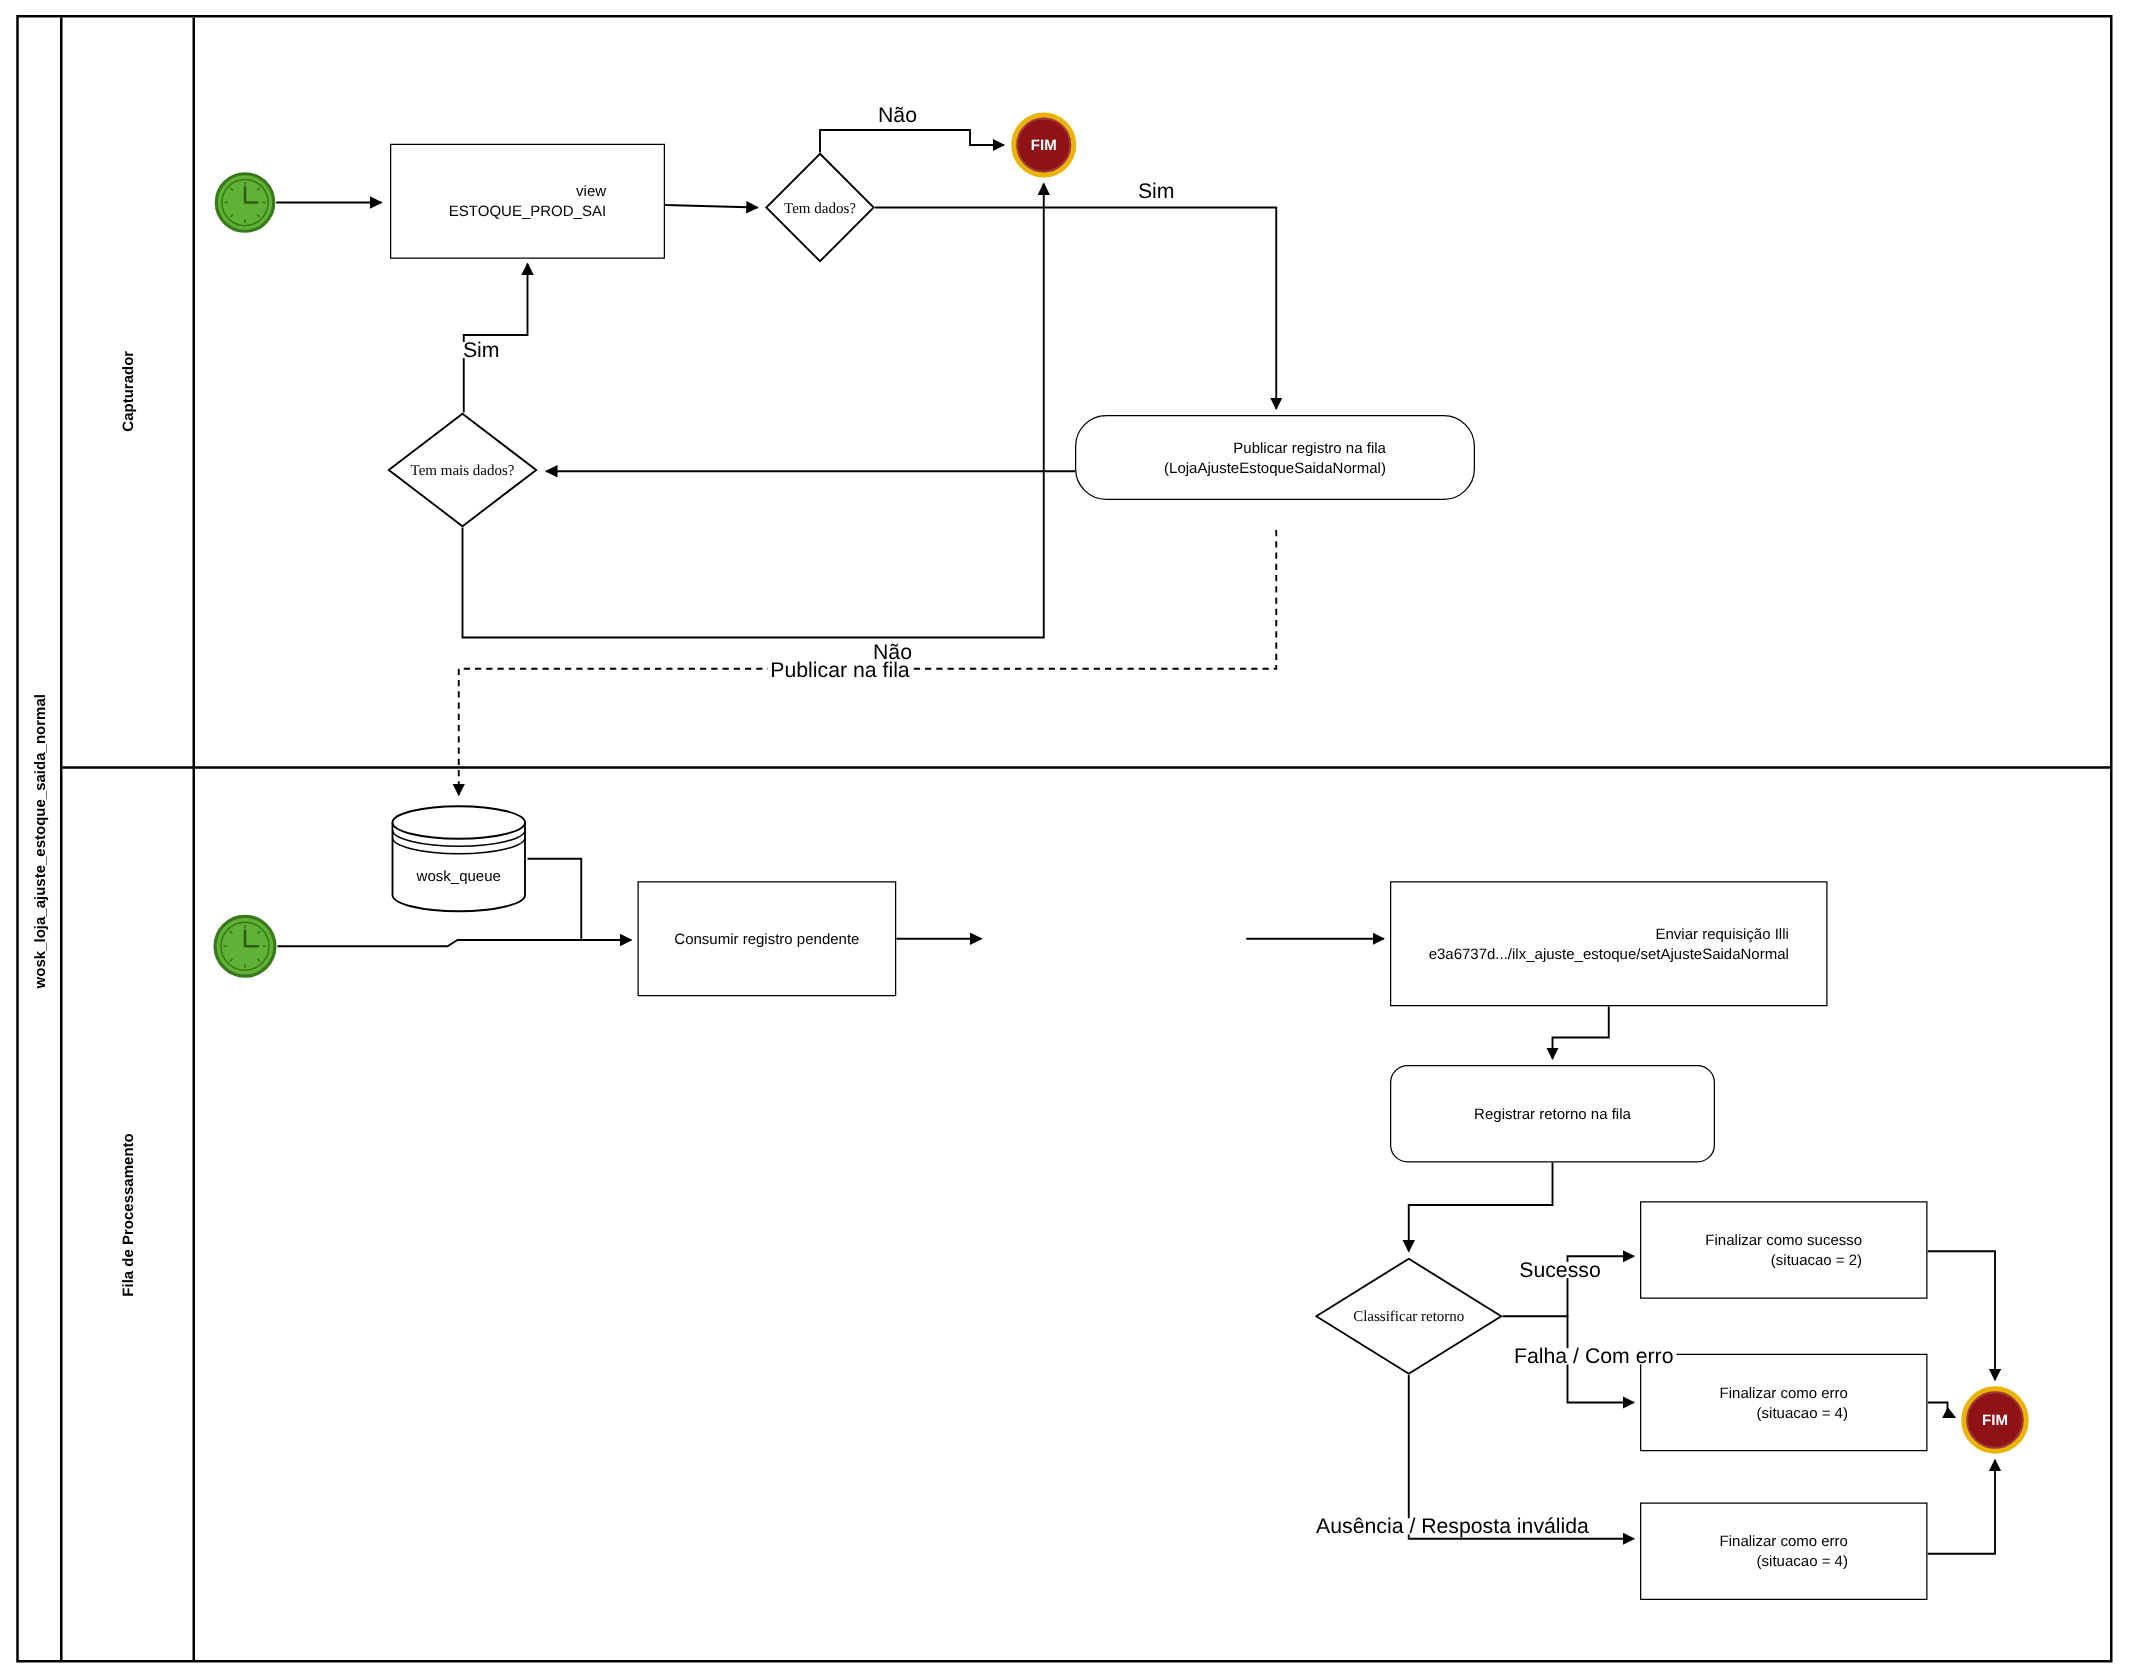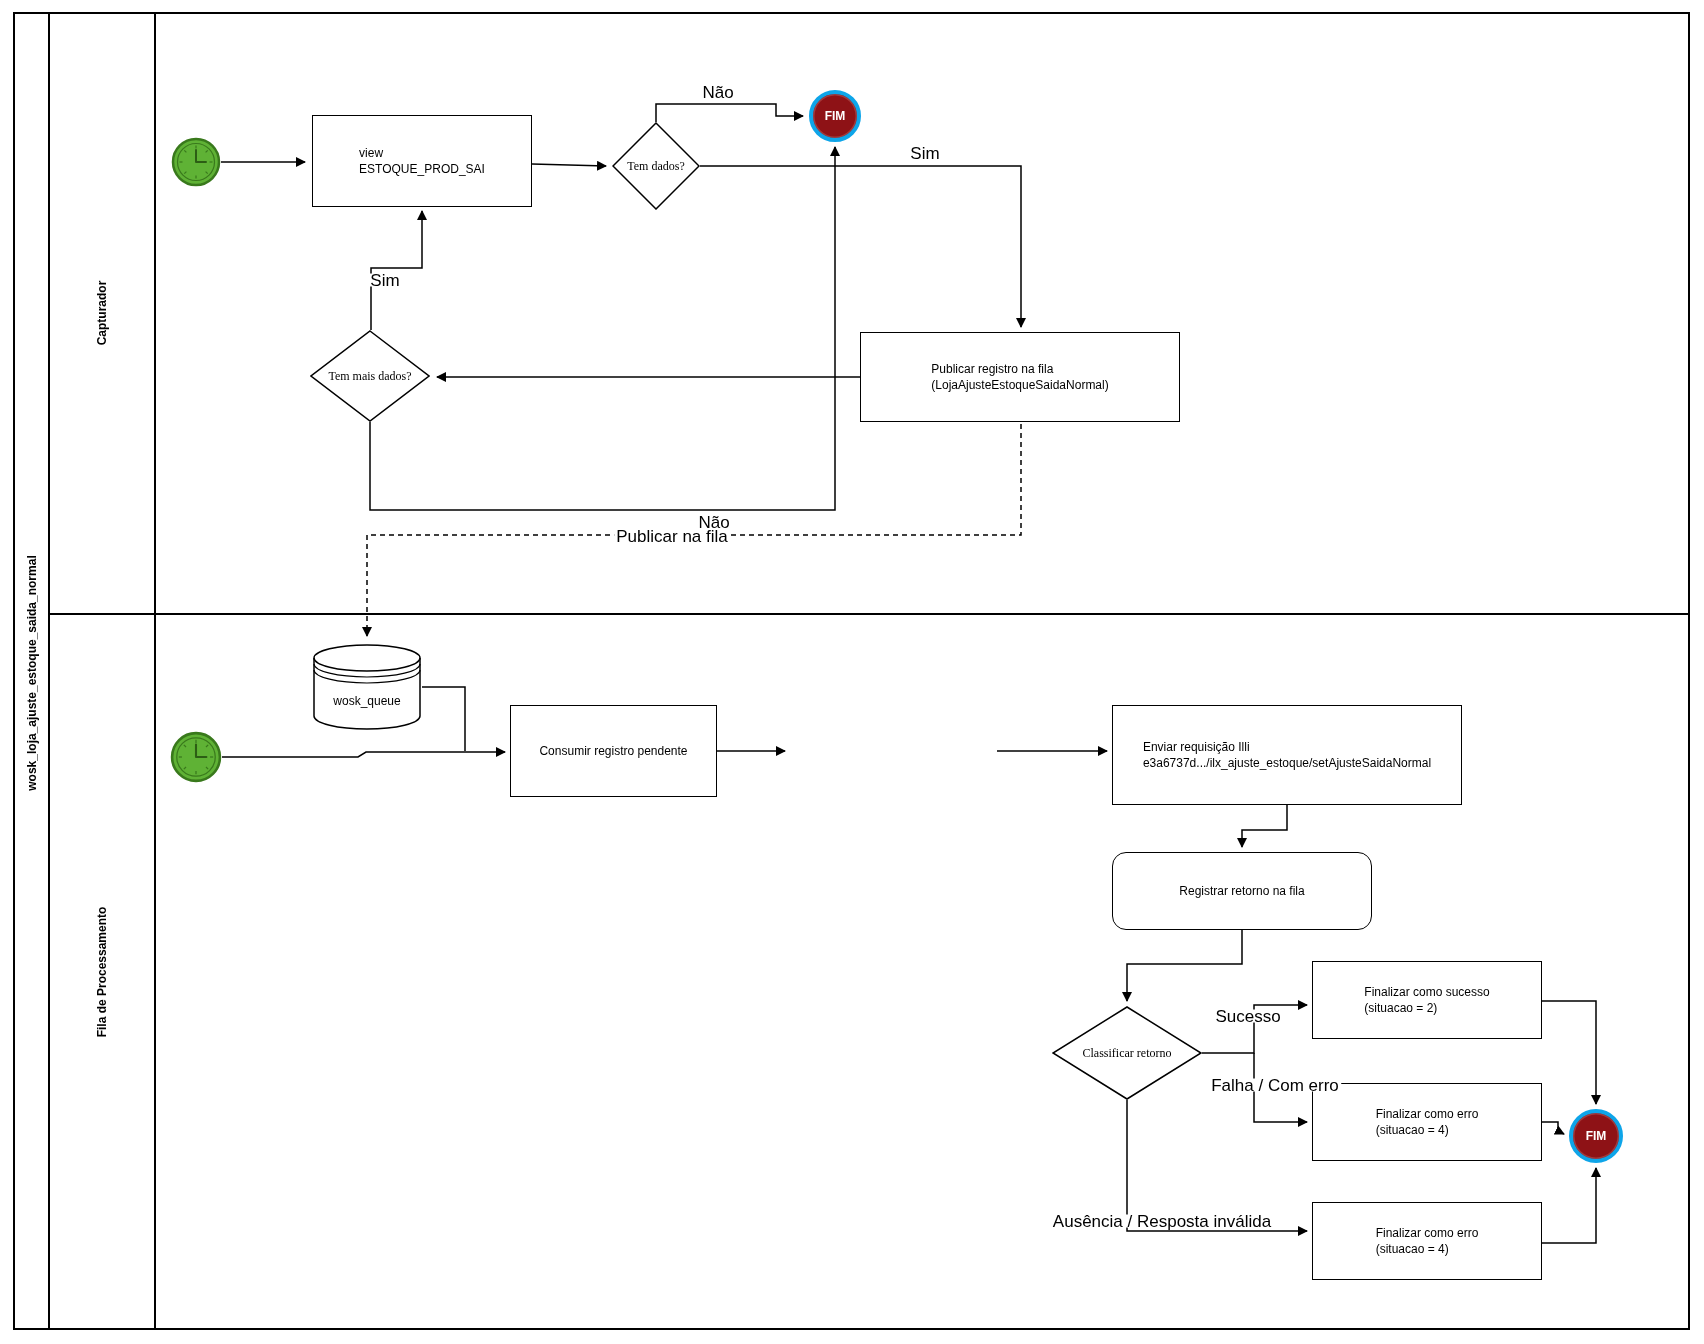--- a/index.html
+++ b/index.html
@@ -9,32 +9,32 @@
   }
   
   .pool{position:absolute;left:13px;top:12px;width:1677px;height:1318px;border:2px solid #000;box-sizing:border-box;}
   .pool-title-cell{position:absolute;left:0;top:0;width:35px;height:100%;border-right:2px solid #000;box-sizing:border-box;}
   .lane-label-border{position:absolute;left:139px;top:0;width:0;height:100%;border-left:2px solid #000;}
   .lane-divider{position:absolute;left:35px;right:0;top:599px;height:0;border-top:2px solid #000;}
   .vlabel{position:absolute;white-space:nowrap;font-weight:bold;font-size:12px;transform:translate(-50%,-50%) rotate(-90deg);}
   
   .task{
     position:absolute;background:#fff;border:1.5px solid #000;box-sizing:border-box;
-    display:flex;align-items:center;justify-content:center;text-align:left;
+    display:flex;align-items:center;justify-content:center;text-align:right;
     font-size:12px;line-height:16px;padding:4px;
   }
   .gateway{position:absolute;font-family:Liberation Serif, serif;}
   .gateway svg{position:absolute;left:0;top:0;}
   .gateway .gw-label{
     position:absolute;left:0;top:0;width:100%;height:100%;
     display:flex;align-items:center;justify-content:center;font-size:12px;text-align:center;
   }
   .event{position:absolute;}
   .end-event{
-    position:absolute;border-radius:50%;background:#8e1216;border:4px solid #0ea5e9;
+    position:absolute;border-radius:50%;background:#8e1216;border:4px solid #eab308;
     box-sizing:border-box;display:flex;align-items:center;justify-content:center;
     color:#fff;font-weight:bold;font-size:12px;box-shadow:inset 0 0 0 1.5px #a23a3c;
   }
   .queue-node{position:absolute;}
   .queue-node .q-label{position:absolute;left:0;top:28px;width:100%;bottom:0;display:flex;align-items:center;justify-content:center;font-size:12px;}
   
   .edge-label{
     position:absolute;transform:translate(-50%,-50%);font-size:17px;line-height:13px;
     white-space:nowrap;background:#fff;padding:0 2px;
   }
@@ -114,21 +114,21 @@
     <svg width="88" height="88" viewBox="0 0 88 88">
       <polygon points="44,1 87,44 44,87 1,44" fill="#fff" stroke="#000" stroke-width="1.5"></polygon>
     </svg>
     <div class="gw-label">Tem dados?</div>
   </div>
 
   <div class="end-event" style="left:809px;top:90px;width:52px;height:52px;">
     <span>FIM</span>
   </div>
 
-  <div class="task" style="left:860px;top:332px;width:320px;height:90px;">
+  <div class="task" style="left:860px;top:332px;width:320px;height:68px;border-radius:25px;">
     <div>
       <div>Publicar registro na fila</div>
       <div>(LojaAjusteEstoqueSaidaNormal)</div>
     </div>
   </div>
 
   <div class="gateway" style="left:310px;top:330px;width:120px;height:92px;">
     <svg width="120" height="92" viewBox="0 0 120 92">
       <polygon points="60,1 119,46 60,91 1,46" fill="#fff" stroke="#000" stroke-width="1.5"></polygon>
     </svg>

